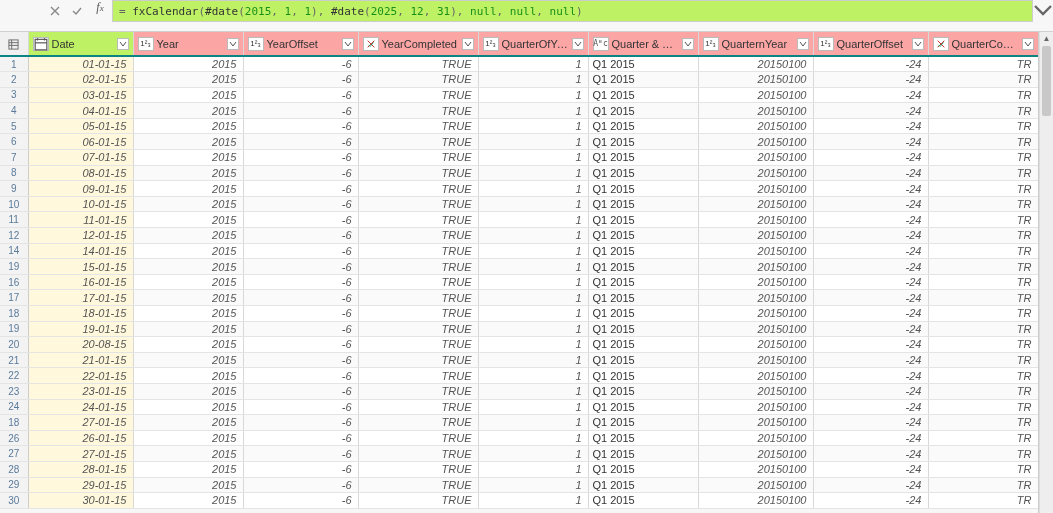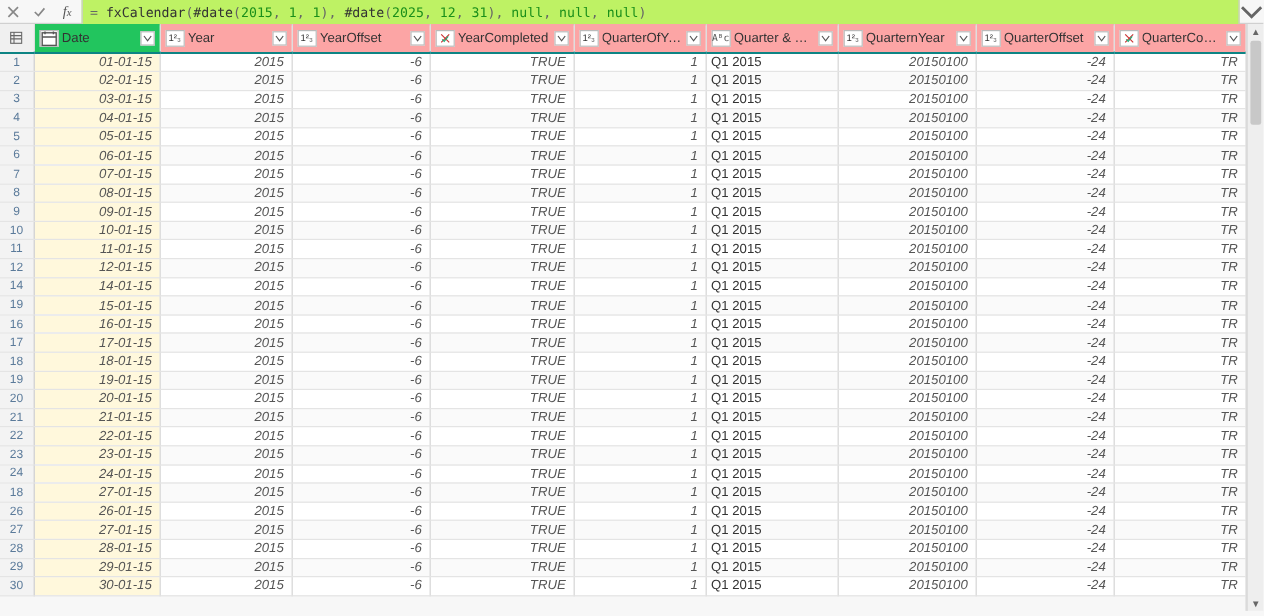--- a/index.html
+++ b/index.html
@@ -7,25 +7,26 @@
     width: 1053px;
     height: 513px;
     font-family: "Segoe UI", Arial, sans-serif;
     font-size: 11px;
     color: #333;
     background: #f7f7f7;
     overflow: hidden;
   }
   
   .formula-bar {
-    height: 20px;
+    height: 32px;
     display: flex;
-    align-items: center;
+    align-items: flex-start;
     background: #f7f7f7;
     border-bottom: 1px solid #d0d0d0;
+    padding-left: 44px;
   }
   .fb-btn {
     width: 22px;
     height: 22px;
     display: flex;
     align-items: center;
     justify-content: center;
     color: #666;
     cursor: pointer;
   }
@@ -116,21 +117,21 @@
   thead th {
     height: 24px;
     background: #fca5a5;
     border-bottom: 2px solid #0d8484;
     font-weight: 400;
     text-align: left;
     position: relative;
     padding-left: 4px;
   }
   thead th.sel {
-    background: #22c55e;
+    background: #bef264;
   }
   .col-corner {
     width: 28px;
     background: #f0f0f0;
     text-align: center;
   }
   .col-corner svg { width: 11px; height: 11px; vertical-align: middle; }
   .rownum {
     width: 28px;
     background: #f3f3f3;
@@ -570,21 +571,21 @@
             <td class="c-yoff r it">-6</td>
             <td class="c-ycomp r it">TRUE</td>
             <td class="c-qoy r it">1</td>
             <td class="c-qy">Q1 2015</td>
             <td class="c-qny r it">20150100</td>
             <td class="c-qoff r it">-24</td>
             <td class="c-qcomp r it">TR</td>
           </tr>
           <tr>
             <td class="rownum">20</td>
-            <td class="c-date r it sel">20-01-15</td>
+            <td class="c-date r it sel">20-08-15</td>
             <td class="c-year r it">2015</td>
             <td class="c-yoff r it">-6</td>
             <td class="c-ycomp r it">TRUE</td>
             <td class="c-qoy r it">1</td>
             <td class="c-qy">Q1 2015</td>
             <td class="c-qny r it">20150100</td>
             <td class="c-qoff r it">-24</td>
             <td class="c-qcomp r it">TR</td>
           </tr>
           <tr>

